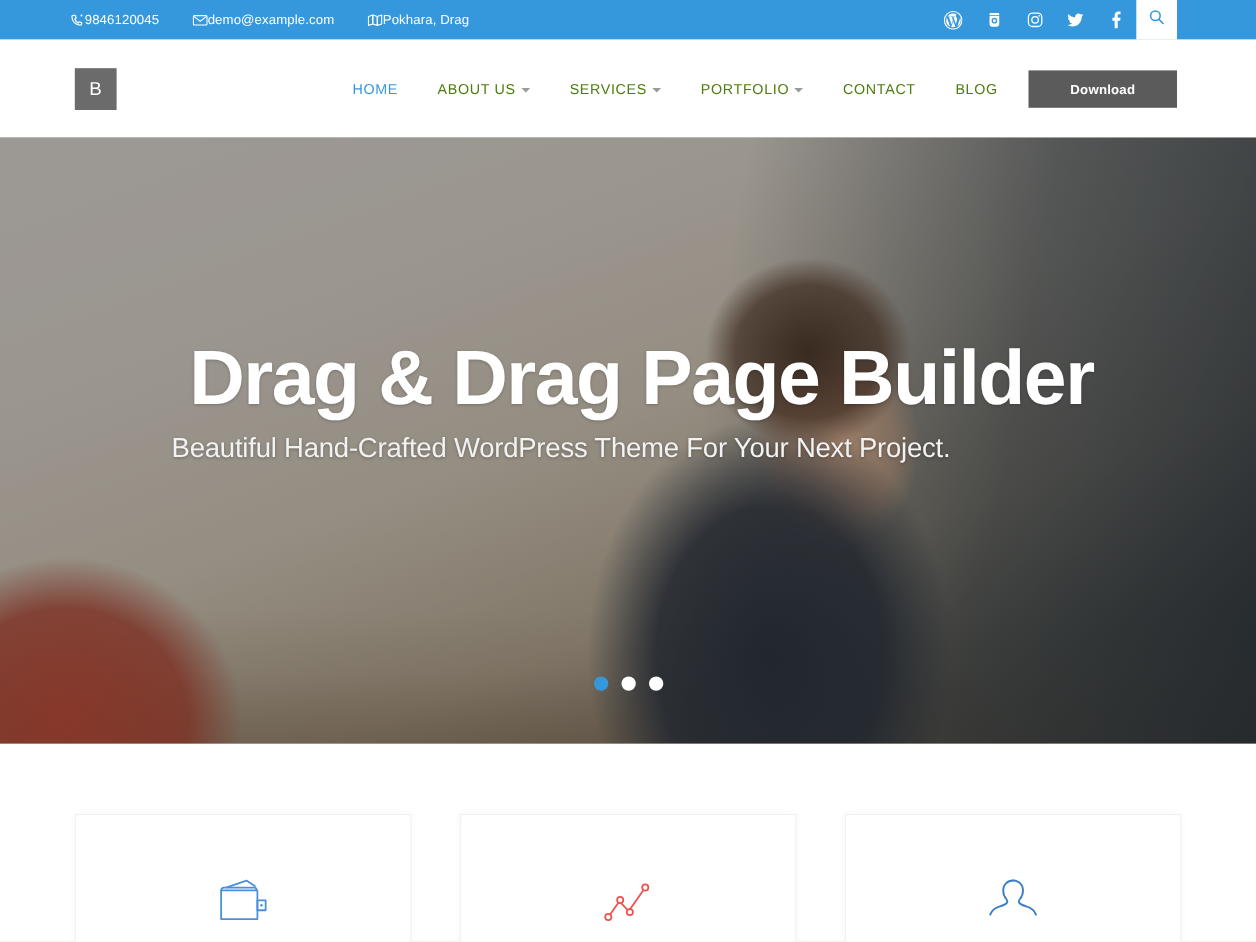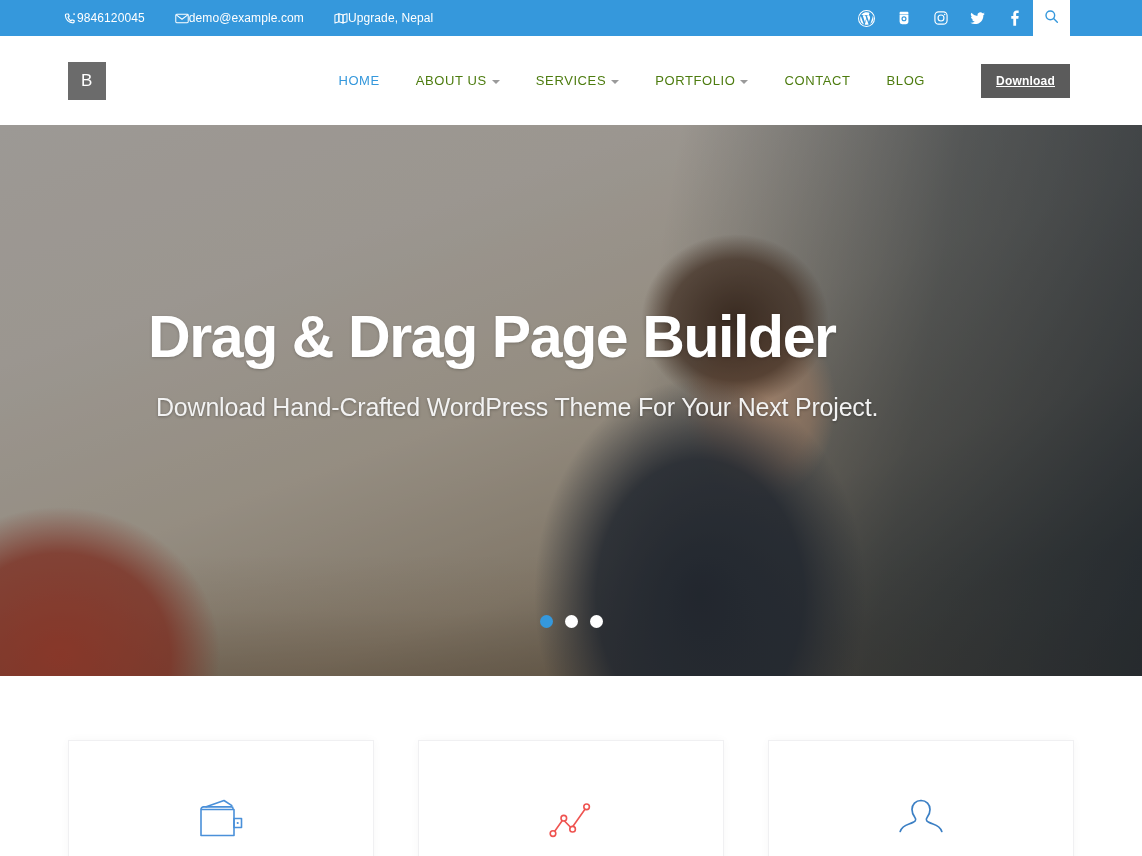--- a/index.html
+++ b/index.html
@@ -117,31 +117,30 @@
   }
   .nav-item.active { color: #3598dc; }
   .caret {
     width: 0; height: 0;
     border-left: 4px solid transparent;
     border-right: 4px solid transparent;
     border-top: 4px solid #9a9a9a;
     margin-top: 2px;
   }
   .download-btn {
-    margin-left: 36px;
+    margin-left: 8px;
     background: #5b5b5b;
     color: #ffffff;
     font-size: 12px;
     font-weight: bold;
-    padding: 10px 15px;
+    padding: 10px 38px;
     border: none;
     cursor: pointer;
     letter-spacing: 0.2px;
     font-family: "Liberation Sans", sans-serif;
-    text-decoration: underline;
   }
 
   
   .hero {
     position: relative;
     height: 551px;
     overflow: hidden;
     background: #8e8578;
   }
   .hero-photo {
@@ -172,22 +171,22 @@
     background: rgba(40,40,40,0.30);
   }
   .hero-inner {
     position: relative;
     height: 100%;
     padding-left: 156px;
   }
   .hero-title {
     position: absolute;
     top: 183px;
-    left: 148px;
-    font-size: 59px;
+    left: 172px;
+    font-size: 70px;
     font-weight: bold;
     color: #ffffff;
     letter-spacing: -1.4px;
     line-height: 1;
     white-space: nowrap;
     text-shadow: 0 1px 3px rgba(0,0,0,0.22);
   }
   .hero-sub {
     position: absolute;
     top: 268px;
@@ -279,21 +278,21 @@
     </div>
 
     <div class="tb-item">
       <span>
         <svg width="14" height="13" viewBox="0 0 18 15" fill="none" stroke="#ffffff" stroke-width="1.3">
           <path d="M1.2 3 6.3 1.3v10.4L1.2 13.4z" stroke-linejoin="round"></path>
           <path d="M6.3 1.3 11.6 3v10.4L6.3 11.7z" stroke-linejoin="round"></path>
           <path d="M11.6 3l5.1-1.7v10.4l-5.1 1.7z" stroke-linejoin="round"></path>
         </svg>
       </span>
-      <span>Upgrade, Nepal</span>
+      <span>Pokhara, Drag</span>
     </div>
 
   </div>
 
   <div class="topbar-right">
     <div class="social-strip">
 
       <a class="social-link">
         <span>
           <svg width="17" height="17" viewBox="0 0 20 20" fill="#ffffff">
@@ -389,21 +388,21 @@
     <button class="download-btn">Download</button>
   </nav>
 </div>
 
 <div class="hero">
   <div class="hero-photo"></div>
   <div class="hero-overlay"></div>
 
   <div class="hero-inner">
     <div class="hero-title">Drag &amp; Drag Page Builder</div>
-    <div class="hero-sub">Download Hand-Crafted WordPress Theme For Your Next Project.</div>
+    <div class="hero-sub">Beautiful Hand-Crafted WordPress Theme For Your Next Project.</div>
 
     <div class="hero-dots">
       <span class="dot active"></span>
       <span class="dot"></span>
       <span class="dot"></span>
     </div>
   </div>
 </div>
 
 <div class="features">

